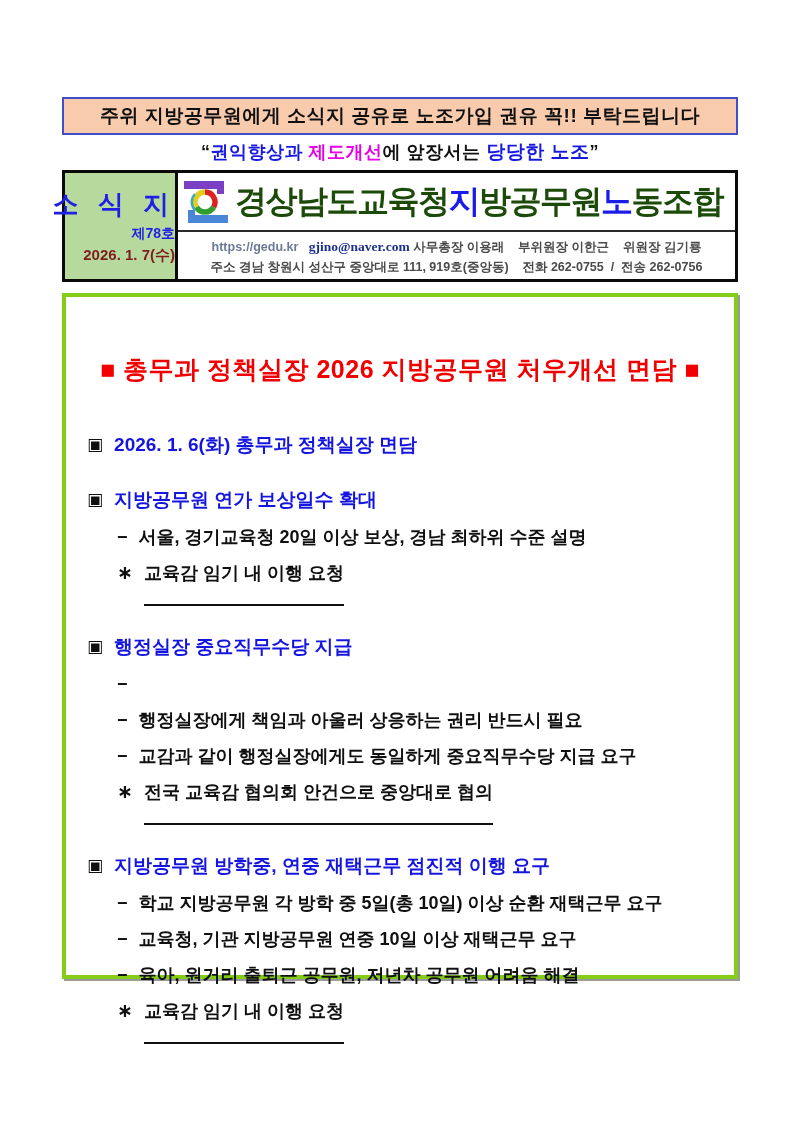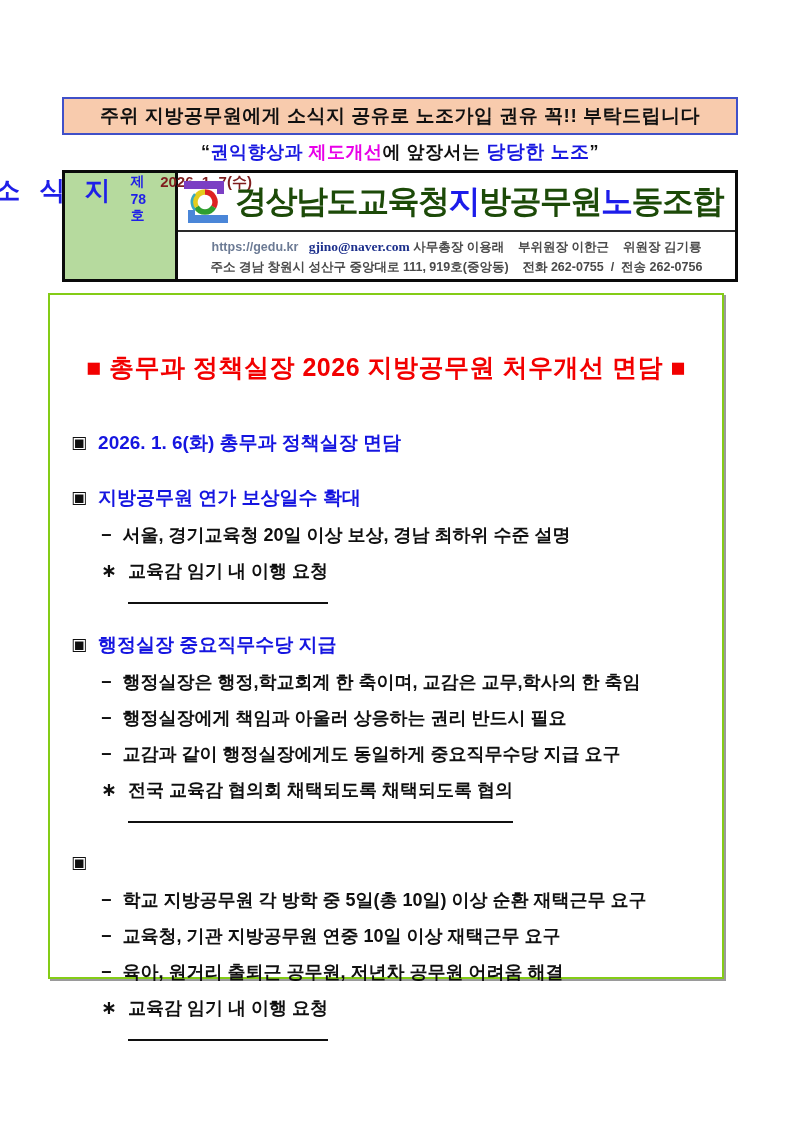--- a/index.html
+++ b/index.html
@@ -23,43 +23,43 @@
   .slogan .magenta{color:#e800e8;}
   .slogan .blue-strong{color:#1818e0;font-size:19px;}
 
   
   .masthead{
     position:absolute;left:62px;top:170px;width:676px;height:112px;box-sizing:border-box;
     border:3px solid #0a0a0a;display:flex;background:#fff;
   }
   .issue-cell{
     width:113px;box-sizing:border-box;background:#b6da9e;border-right:3px solid #0a0a0a;
-    display:flex;flex-direction:row;align-items:flex-start;justify-content:center;gap:14px;
+    display:flex;flex-direction:column;align-items:flex-end;justify-content:center;gap:3px;
   }
   .issue-title{font-size:26px;font-weight:bold;color:#1f1fe8;letter-spacing:6px;white-space:nowrap;margin-left:6px;}
   .issue-no{font-size:14px;font-weight:bold;color:#1f1fe8;}
   .issue-date{font-size:15px;font-weight:bold;color:#7f1d1d;white-space:nowrap;}
   .org-cell{flex:1;display:flex;flex-direction:column;min-width:0;}
   .org-title-row{
     height:59px;box-sizing:border-box;border-bottom:2px solid #2a2a2a;
     display:flex;align-items:center;padding:0 4px 0 4px;gap:5px;
   }
   .org-logo{width:48px;height:48px;flex:0 0 auto;}
   .org-title{font-size:32px;font-weight:bold;letter-spacing:-1.5px;white-space:nowrap;color:#1c4a08;}
   .org-title .blue{color:#1c1cea;}
   .contact{flex:1;padding:5px 9px 0 9px;font-size:12.5px;line-height:1.55;color:#4a4a4a;font-weight:bold;text-align:center;}
   .contact .row{white-space:pre;}
   .contact .url{color:#6c7b95;}
   .contact .email{color:#1c2f8c;font-family:"Liberation Serif","DejaVu Serif",serif;font-size:13.5px;}
   .contact .plain{color:#4a4a4a;}
 
   
   .main-box{
-    position:absolute;left:48px;top:293px;width:676px;height:686px;box-sizing:border-box;
-    border:2px solid #84cc16;background:#fff;box-shadow:2px 2px 0 #9a9a9a;
+    position:absolute;left:62px;top:293px;width:676px;height:686px;box-sizing:border-box;
+    border:4px solid #84cc16;background:#fff;box-shadow:2px 2px 0 #9a9a9a;
   }
   .main-title{
     margin-top:56px;text-align:center;
     color:#f20000;font-size:25px;font-weight:bold;letter-spacing:0.5px;white-space:nowrap;
   }
   .sections{padding-left:21px;}
   .section{margin-top:28px;}
   .section.first{margin-top:46px;}
   .sec-head{display:flex;align-items:baseline;gap:11px;font-size:19px;font-weight:bold;color:#1515e0;line-height:26px;white-space:nowrap;}
   .sec-bullet{color:#101010;font-size:17px;flex:0 0 auto;transform:translateY(-1px);}
@@ -132,38 +132,38 @@
             <span class="item-text u">교육감 임기 내 이행 요청</span>
           </div>
         </div>
         <div class="section">
           <div class="sec-head">
             <span class="sec-bullet">▣</span>
             <span class="sec-title">행정실장 중요직무수당 지급</span>
           </div>
           <div class="item">
             <span class="marker">−</span>
-            <span class="item-text">행정실장은 행정,학교회계 한 축이며, 교감은 교무,학사의 한 축임</span>
           </div>
           <div class="item">
             <span class="marker">−</span>
             <span class="item-text">행정실장에게 책임과 아울러 상응하는 권리 반드시 필요</span>
           </div>
           <div class="item">
             <span class="marker">−</span>
             <span class="item-text">교감과 같이 행정실장에게도 동일하게 중요직무수당 지급 요구</span>
           </div>
           <div class="item">
             <span class="marker star">∗</span>
-            <span class="item-text u">전국 교육감 협의회 채택되도록 채택되도록 협의</span>
+            <span class="item-text u">전국 교육감 협의회 안건으로 중앙대로 협의</span>
           </div>
         </div>
         <div class="section">
           <div class="sec-head">
             <span class="sec-bullet">▣</span>
+            <span class="sec-title">지방공무원 방학중, 연중 재택근무 점진적 이행 요구</span>
           </div>
           <div class="item">
             <span class="marker">−</span>
             <span class="item-text">학교 지방공무원 각 방학 중 5일(총 10일) 이상 순환 재택근무 요구</span>
           </div>
           <div class="item">
             <span class="marker">−</span>
             <span class="item-text">교육청, 기관 지방공무원 연중 10일 이상 재택근무 요구</span>
           </div>
           <div class="item">

